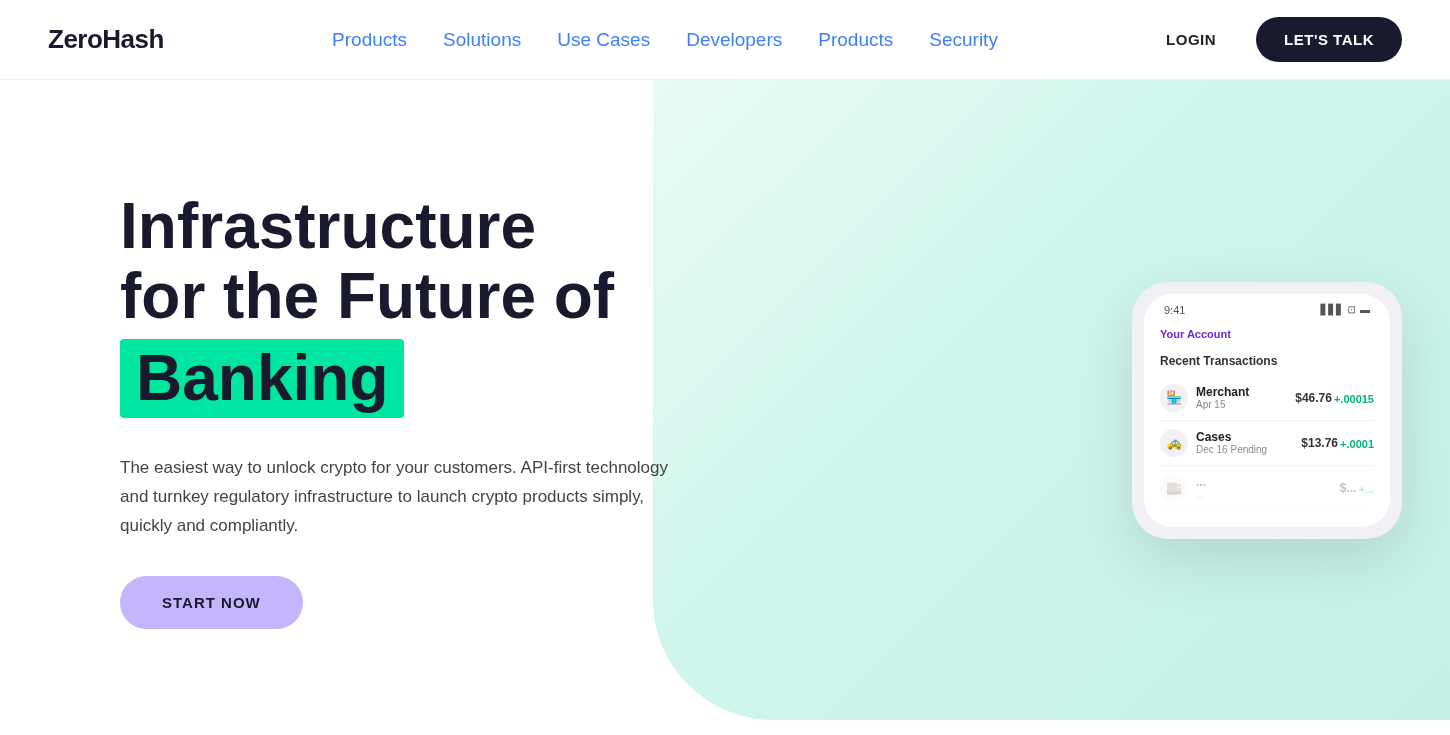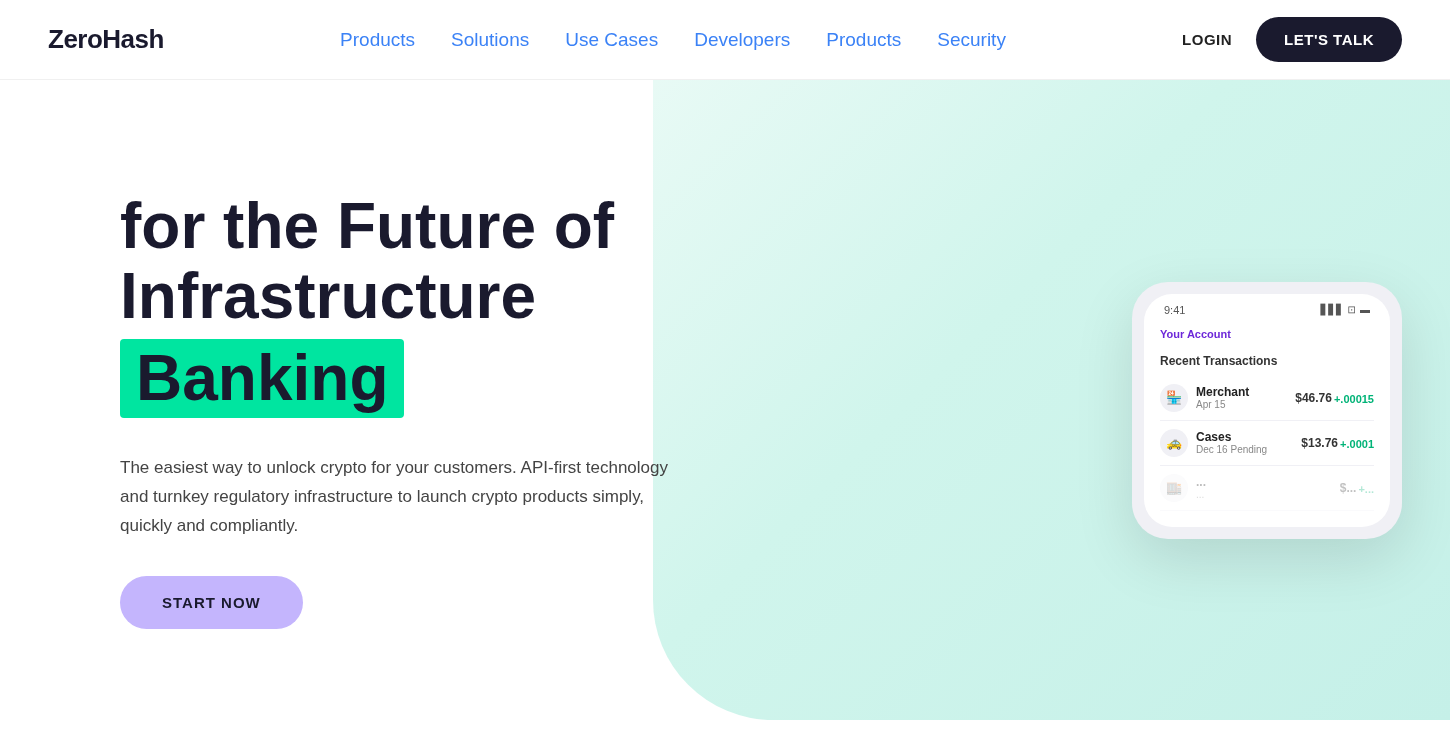--- a/index.html
+++ b/index.html
@@ -9,21 +9,21 @@
     nav {
       display: flex; align-items: center; justify-content: space-between;
       padding: 0 48px; height: 80px; background: #fff;
       border-bottom: 1px solid #f0f0f0; position: relative; z-index: 10;
     }
     .nav-links { display: flex; gap: 36px; }
     .nav-links a {
       text-decoration: none; color: #3b82f6; font-size: 19px; font-weight: 500;
       cursor: pointer;
     }
-    .nav-actions { display: flex; align-items: center; gap: 24px; }
+    .nav-actions { display: flex; align-items: center; gap: 40px; }
     .nav-login { font-size: 15px; font-weight: 600; color: #222; cursor: pointer; letter-spacing: 0.5px; }
     .nav-cta {
       background: #1a1a2e; color: #fff; border: none; border-radius: 30px;
       padding: 14px 28px; font-size: 15px; font-weight: 700; cursor: pointer;
       letter-spacing: 0.5px;
     }
 
     
     .hero {
       display: flex; align-items: center; justify-content: space-between;
@@ -117,22 +117,22 @@
     <span class="nav-login">LOGIN</span>
     <button class="nav-cta">LET'S TALK</button>
   </div>
 </nav>
 
 <section class="hero">
   <div class="hero-bg"></div>
 
   <div class="hero-left">
     <div class="hero-title">
+      <div>Infrastructure</div>
       <div>for the Future of</div>
-      <div>Infrastructure</div>
       <div class="hero-highlight">Banking</div>
     </div>
     <p class="hero-desc">The easiest way to unlock crypto for your customers. API-first technology and turnkey regulatory infrastructure to launch crypto products simply, quickly and compliantly.</p>
     <button class="hero-btn">START NOW</button>
   </div>
 
   <div class="hero-right">
     <div class="phone-outer">
       <div class="phone-inner">
 

